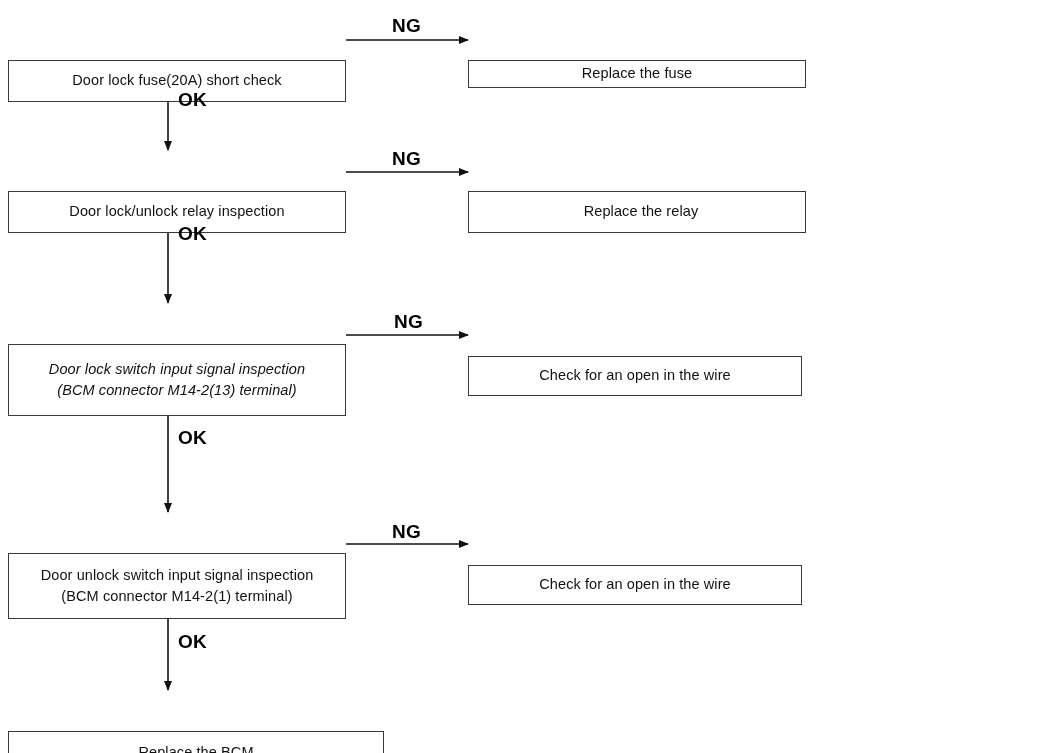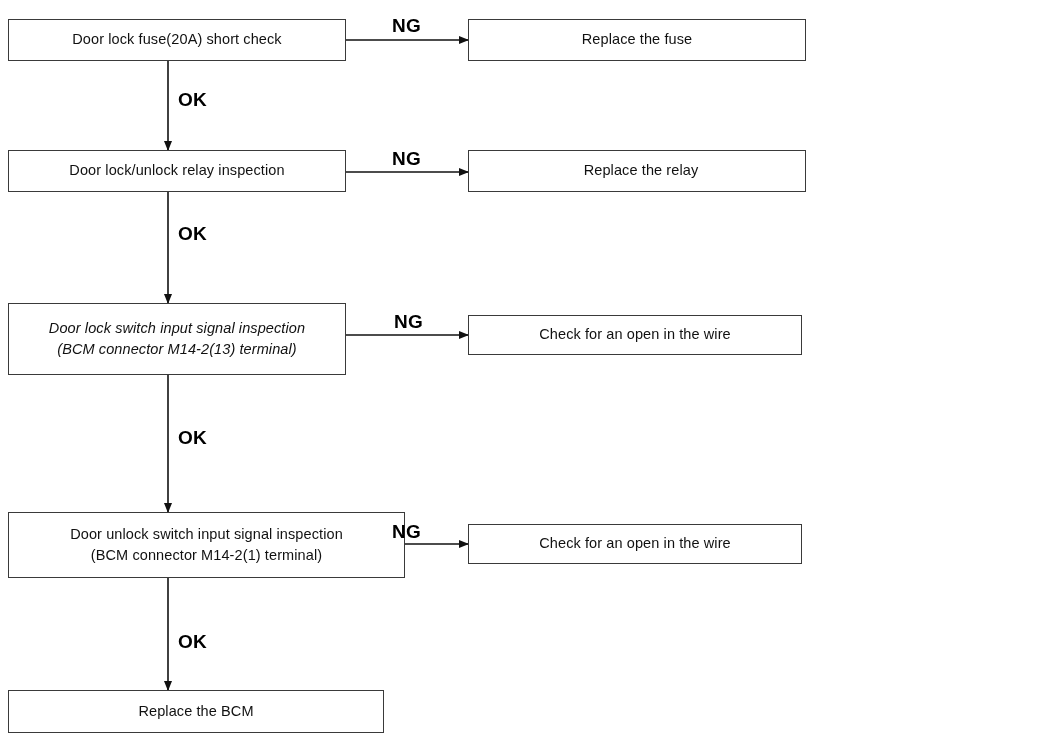--- a/index.html
+++ b/index.html
@@ -29,20 +29,21 @@
     background: #ffffff;
     display: flex;
     flex-direction: column;
     align-items: center;
     justify-content: center;
     text-align: center;
     font-size: 14.5px;
     line-height: 1.45;
     color: #111111;
     letter-spacing: 0.1px;
+    margin-top: 41px;
   }
   .node .line2 {
     display: block;
   }
   .edge-label {
     position: absolute;
     font-size: 19px;
     font-weight: bold;
     color: #000000;
     letter-spacing: 0.3px;
@@ -85,30 +86,30 @@
 
 <div class="node" style="left:8px; top:150px; width:338px; height:42px;">
   <span>Door lock/unlock relay inspection</span>
 </div>
 
 <div class="node" style="left:8px; top:303px; width:338px; height:72px;font-style:italic;">
   <span>Door lock switch input signal inspection</span>
   <span class="line2">(BCM connector M14-2(13) terminal)</span>
 </div>
 
-<div class="node" style="left:8px; top:512px; width:397px; height:66px;">
+<div class="node" style="left:8px; top:512px; width:338px; height:66px;">
   <span>Door unlock switch input signal inspection</span>
   <span class="line2">(BCM connector M14-2(1) terminal)</span>
 </div>
 
 <div class="node" style="left:8px; top:690px; width:376px; height:43px;">
   <span>Replace the BCM</span>
 </div>
 
-<div class="node" style="left:468px; top:19px; width:338px; height:42px;">
+<div class="node" style="left:468px; top:19px; width:338px; height:28px;">
   <span>Replace the fuse</span>
 </div>
 
 <div class="node" style="left:468px; top:150px; width:338px; height:42px;padding-left:8px;">
   <span>Replace the relay</span>
 </div>
 
 <div class="node" style="left:468px; top:315px; width:334px; height:40px;">
   <span>Check for an open in the wire</span>
 </div>

